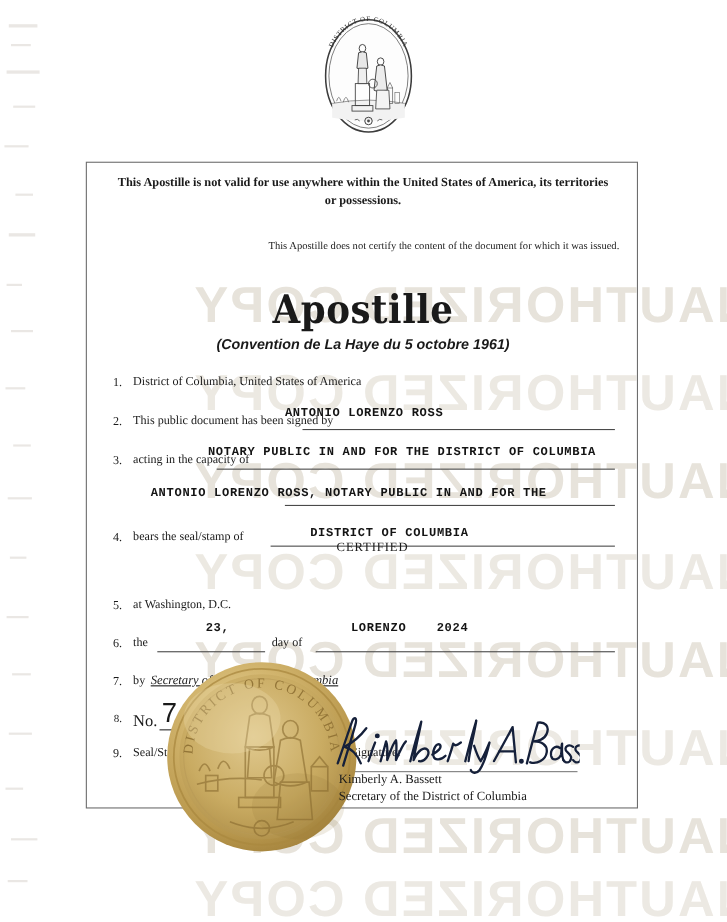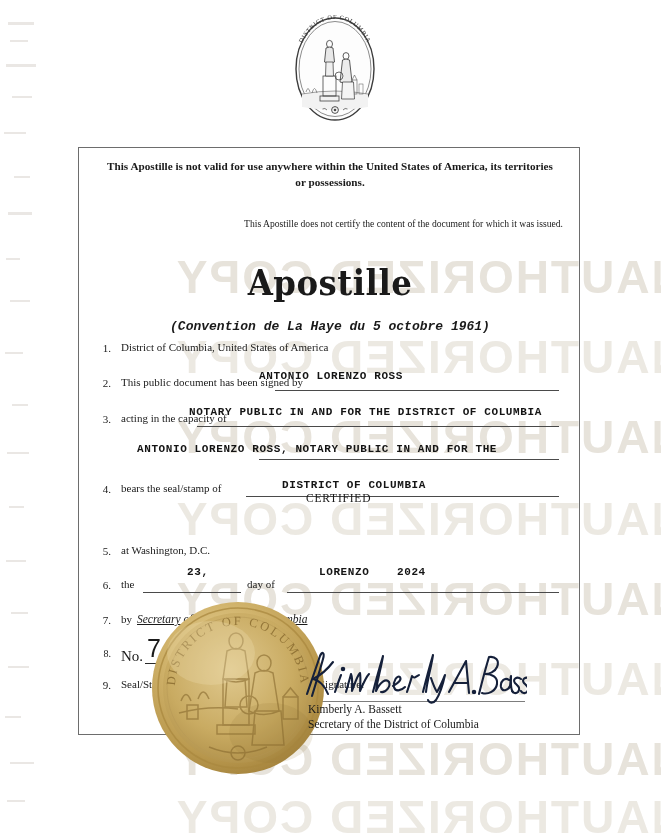--- a/index.html
+++ b/index.html
@@ -106,25 +106,25 @@
   }
   #apostille-title {
     font-family: "DejaVu Serif", serif;
     font-size: 36px;
     font-weight: bold;
     letter-spacing: 0.5px;
     line-height: 44px;
     font-stretch: condensed;
   }
   #apostille-subtitle {
-    font-family: Liberation Mono, monospace;
+    font-family: Liberation Sans, sans-serif;
     font-style: italic;
     font-weight: bold;
     font-size: 13px;
-    margin-top: 15px;
+    margin-top: 1px;
   }
 
   
   .row {
     position: absolute;
     left: 0;
     width: 502px;
     height: 20px;
   }
   .num {

